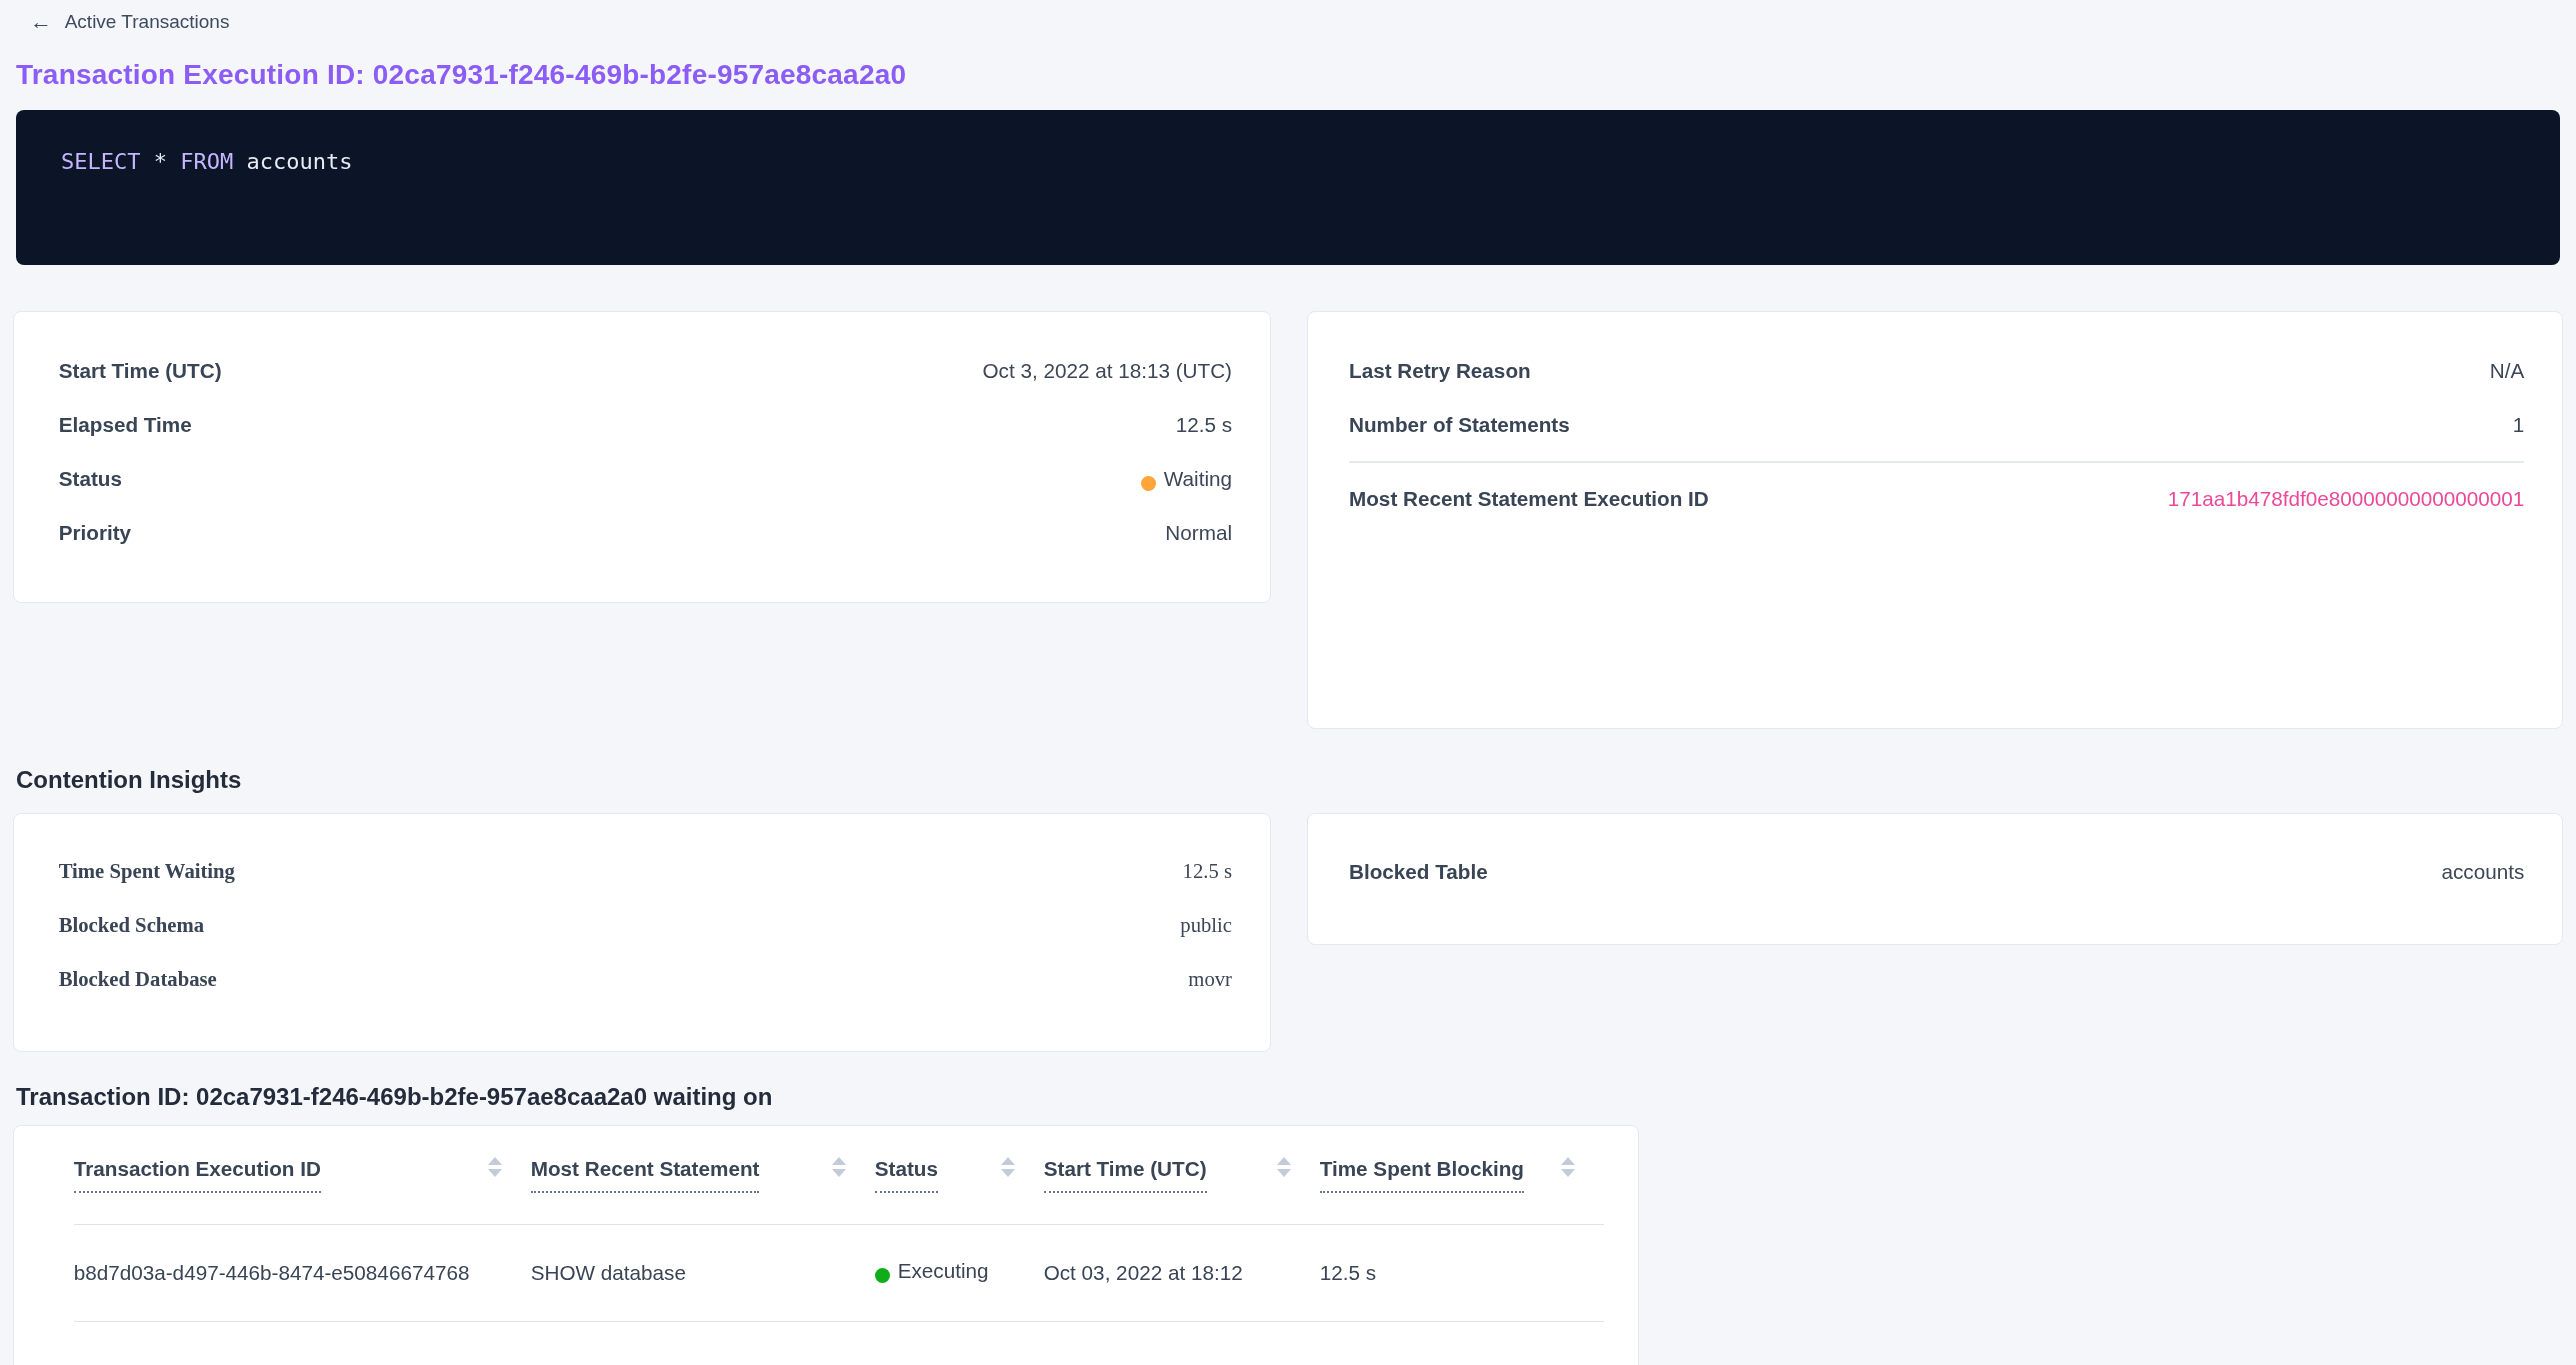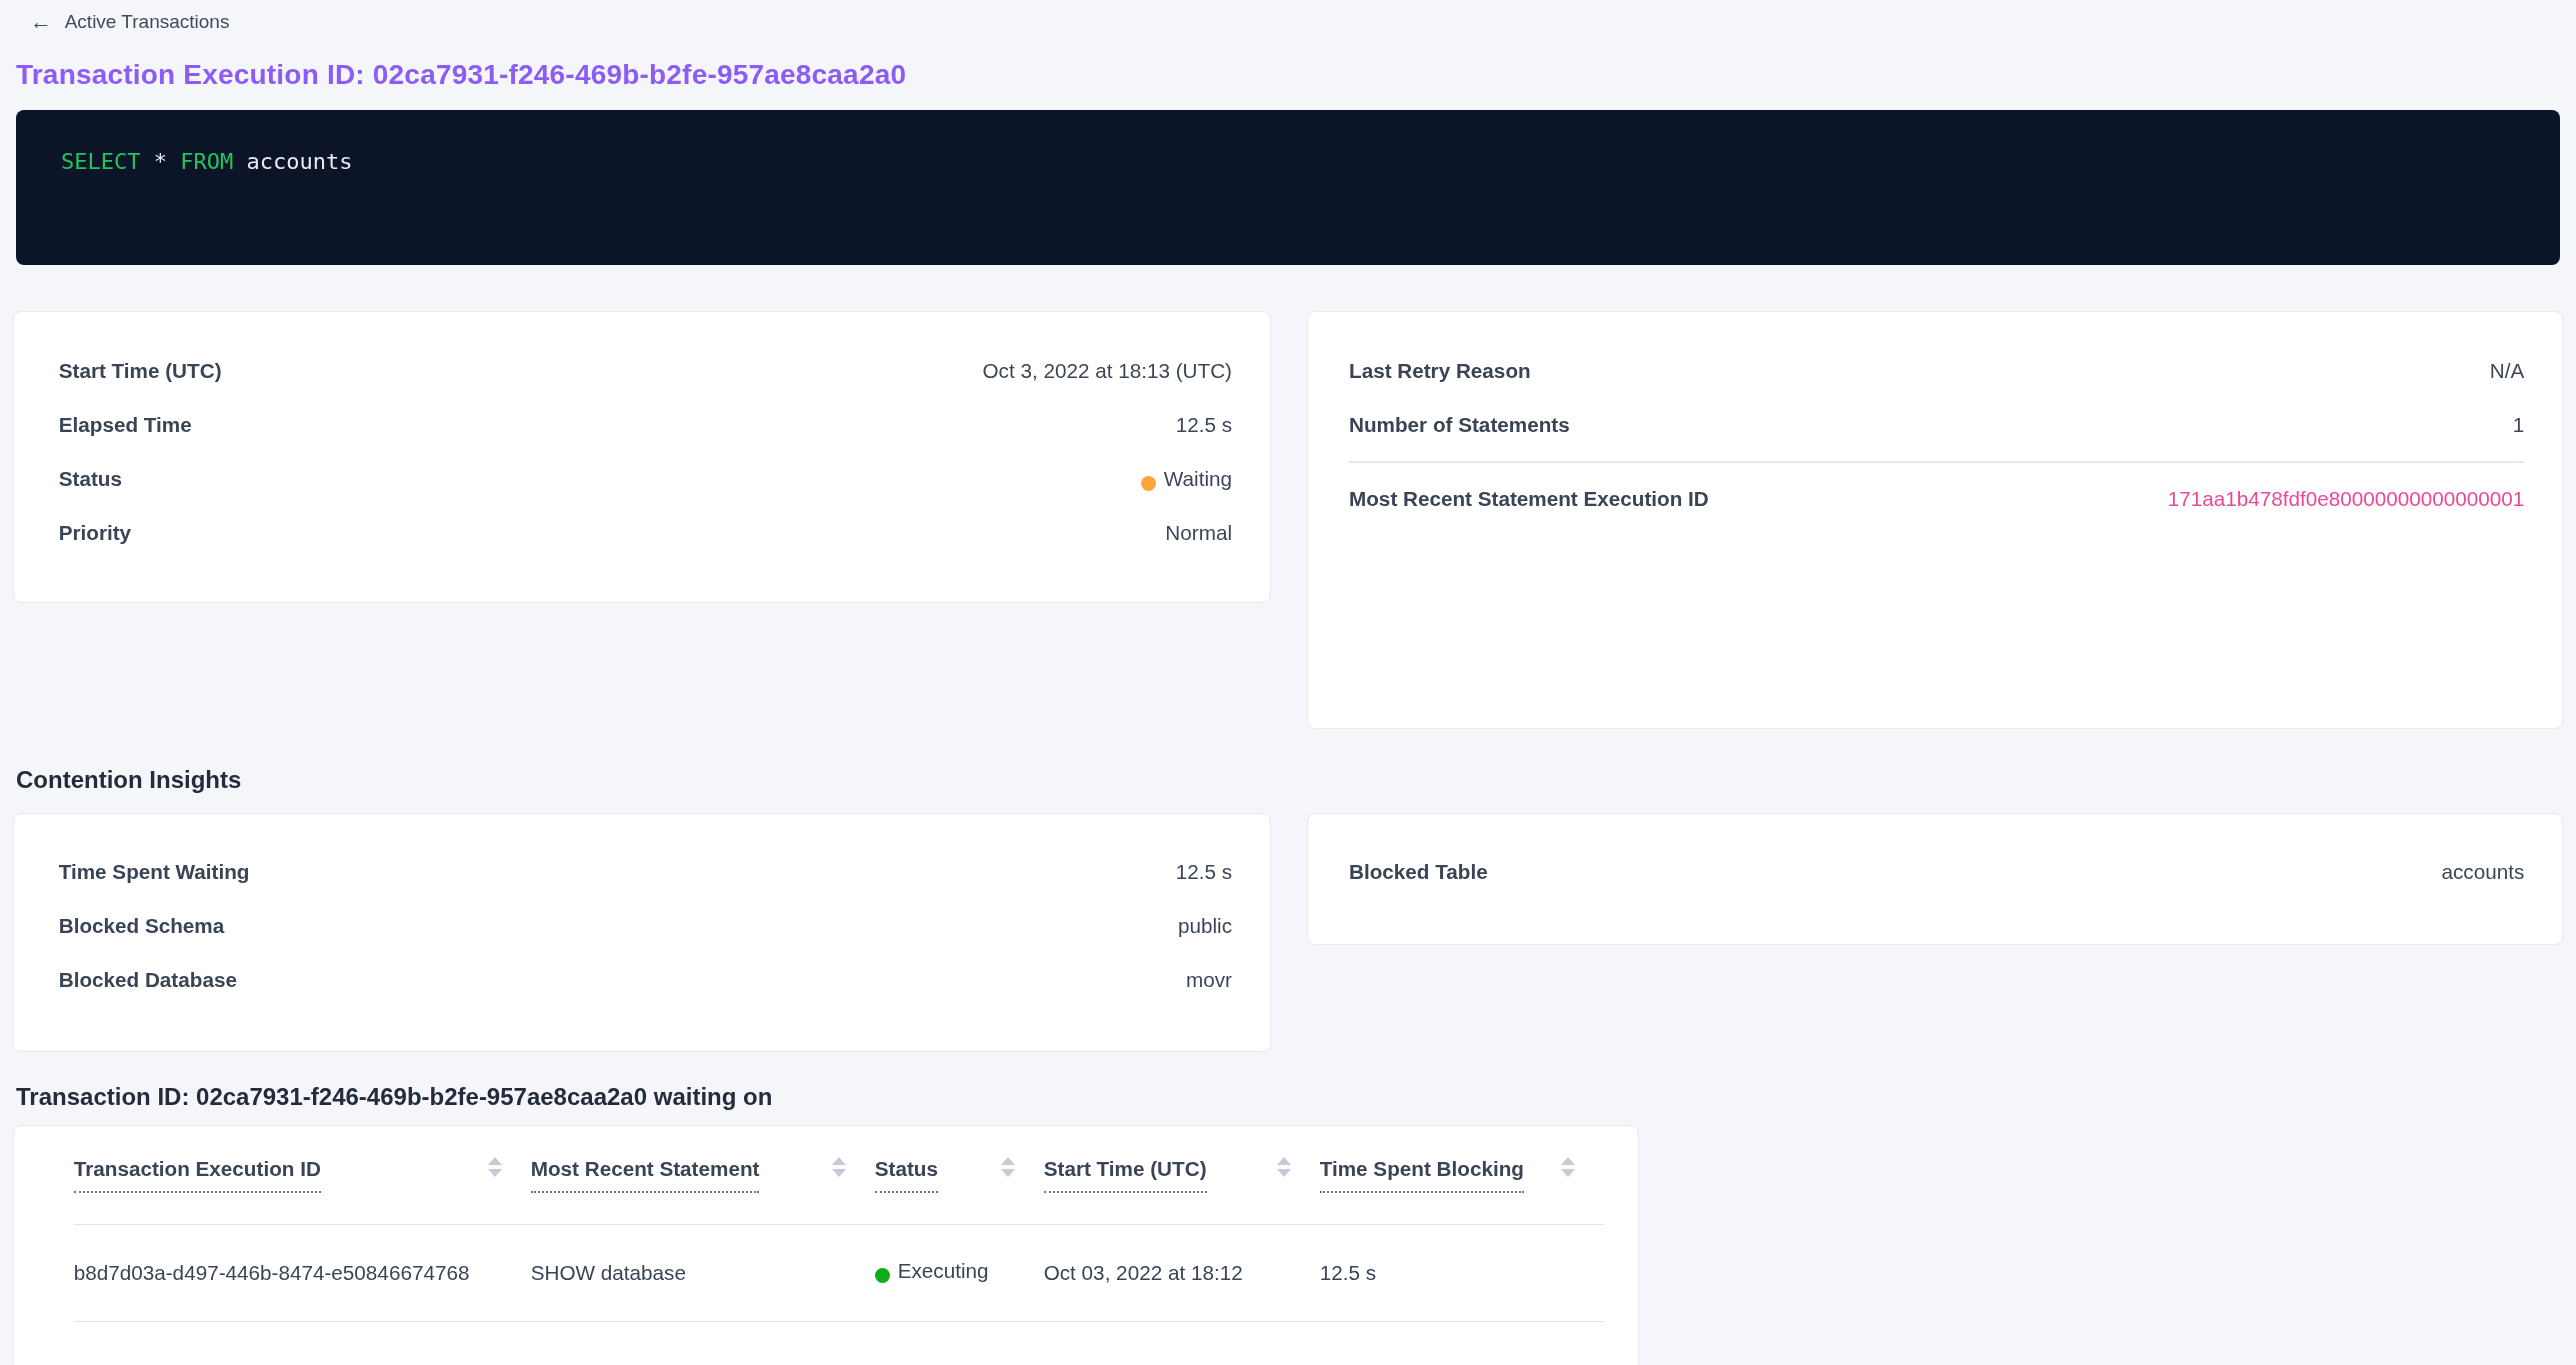--- a/index.html
+++ b/index.html
@@ -32,38 +32,38 @@
   .sql-box {
     margin: 19px 16px 0 16px;
     height: 155px;
     background: #0c1527;
     border-radius: 8px;
     padding: 38px 32px 0 45px;
     font-family: "DejaVu Sans Mono", monospace;
     font-size: 22px; line-height: 1.3;
     color: #e7ebf4;
   }
-  .sql-box .kw { color: #22c55e; }
+  .sql-box .kw { color: #c4b5fd; }
 
   
   .cards-row {
     display: flex; gap: 36px;
     margin: 46px 12.7px 0 12.7px;
     align-items: flex-start;
   }
   .card {
     background: #ffffff;
     border: 1.6px solid #e4e9f0;
     border-radius: 8px;
   }
   .card.left  { width: 1259px; }
   .card.right { width: 1257px; }
   .card.h-summary-left  { height: 292px; padding: 32px 38px 0 45px; }
   .card.h-summary-right { height: 418px; padding: 32px 38px 0 41px; }
-  .card.h-cont-left  { height: 239px; padding: 31px 38px 0 45px; }
+  .card.h-cont-left  { height: 239px; padding: 31px 38px 0 45px; font-family: Liberation Serif, serif; }
   .card.h-cont-right { height: 132px; padding: 31px 38px 0 41px; }
 
   .kv-row {
     display: flex; justify-content: space-between; align-items: center;
     height: 54px; font-size: 20.7px;
   }
   .kv-row .k { font-weight: 700; color: #394455; }
   .kv-row .v { color: #3c4656; text-align: right; }
   .kv-row .v.link { color: #ec4899; cursor: pointer; }
 

